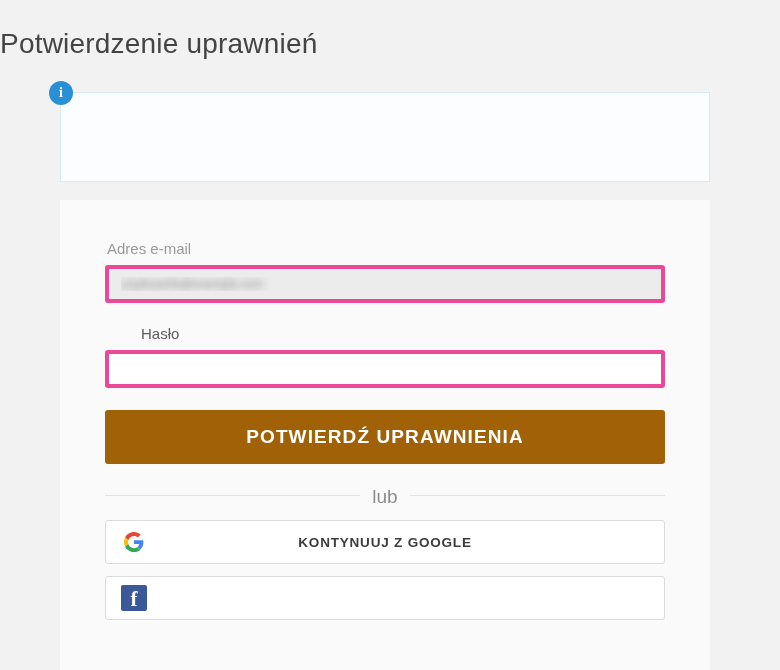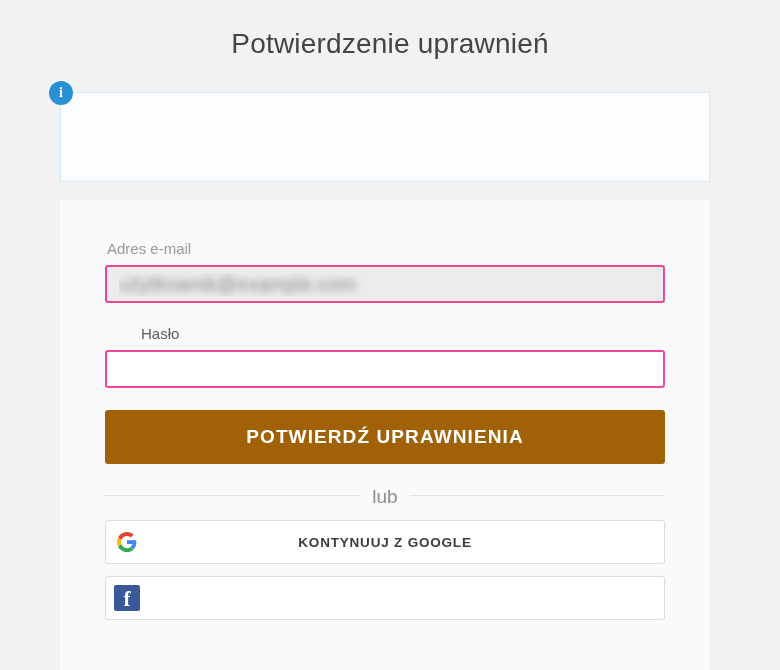--- a/index.html
+++ b/index.html
@@ -8,21 +8,21 @@
   }
   body {
     width: 780px;
     height: 670px;
     background: #f2f2f2;
     font-family: "Liberation Sans", sans-serif;
     color: #333333;
     overflow: hidden;
   }
   .page-title {
-    text-align: center;
+    text-align: left;
     font-size: 28px;
     font-weight: 400;
     color: #444444;
     padding-top: 28px;
     margin: 0 0 32px 0;
     letter-spacing: 0.2px;
   }
   .info-box {
     position: relative;
     margin: 0 70px 0 60px;
@@ -65,24 +65,24 @@
     margin: 0 0 8px 2px;
   }
   .field-label.dark {
     color: #5c5c5c;
     margin-left: 36px;
   }
   .text-input {
     width: 100%;
     box-sizing: border-box;
     height: 38px;
-    border: 2px solid #ec4899;
+    border: 4px solid #ec4899;
     border-radius: 3px;
     background: #ffffff;
-    font-size: 20px;
+    font-size: 12px;
     padding: 0 12px;
     color: #333333;
     outline: none;
   }
   .text-input.filled {
     background: #ececec;
     color: transparent;
     text-shadow: 0 0 7px rgba(130,130,130,0.95);
   }
   .field-group {
@@ -129,21 +129,21 @@
     display: flex;
     align-items: center;
     width: 100%;
     box-sizing: border-box;
     height: 44px;
     background: #ffffff;
     border: 1px solid #dcdcdc;
     border-radius: 3px;
     margin-bottom: 12px;
     cursor: pointer;
-    padding: 0;
+    padding: 7px;
     font-family: "Liberation Sans", sans-serif;
   }
   .social-logo {
     width: 42px;
     display: flex;
     align-items: center;
     justify-content: center;
     flex: 0 0 42px;
   }
   .social-label {

